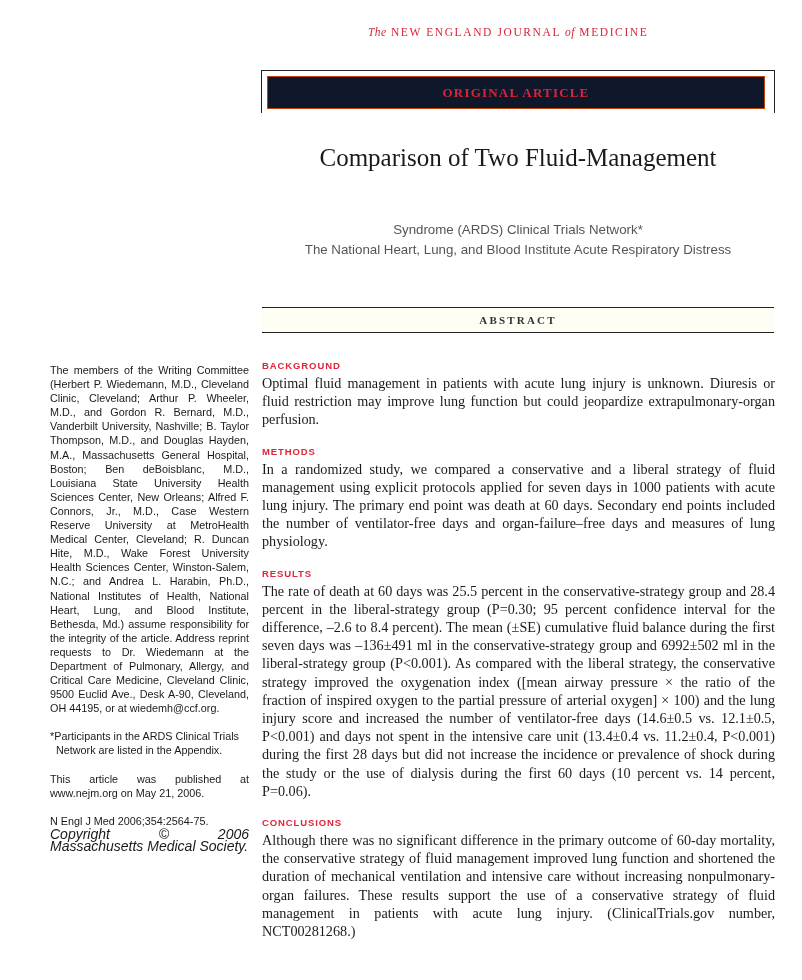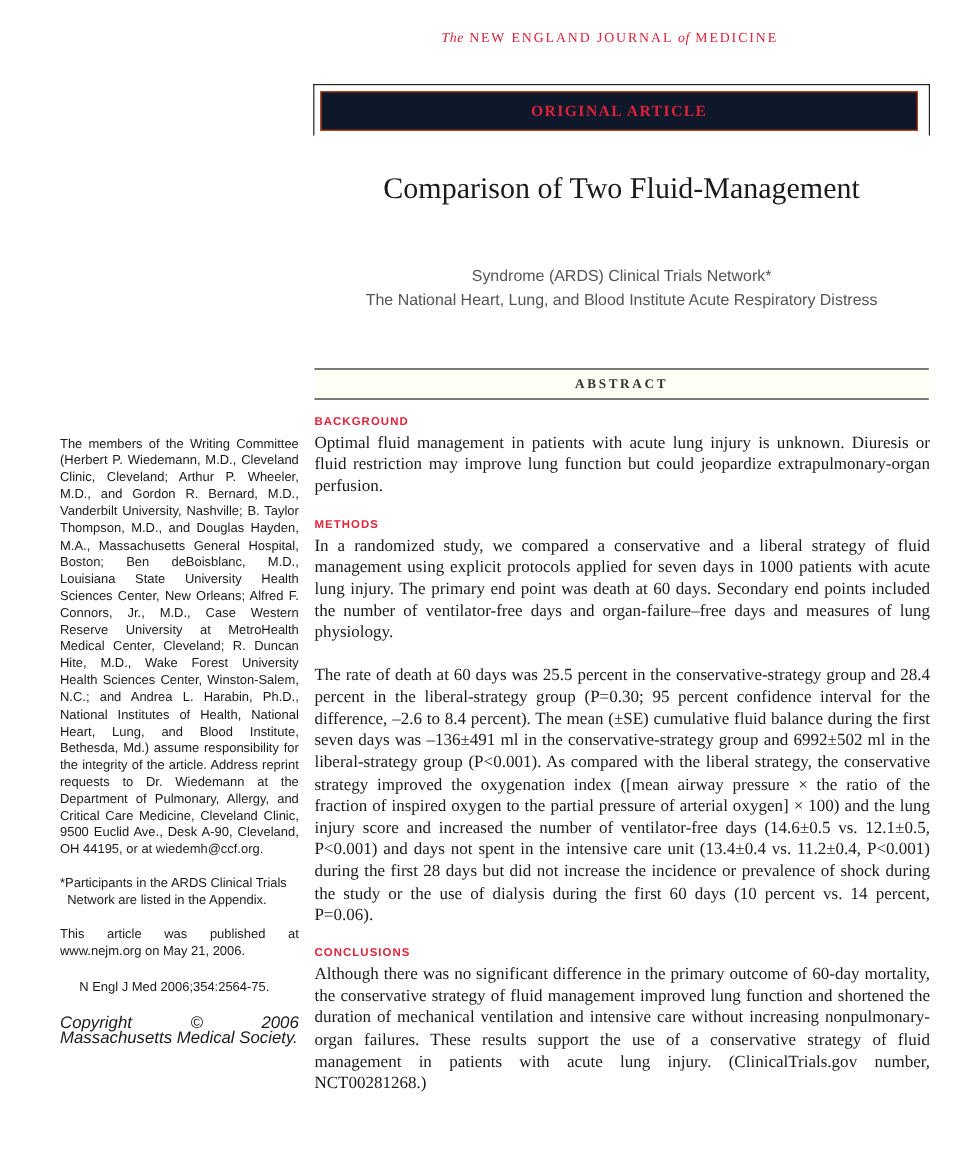--- a/index.html
+++ b/index.html
@@ -42,36 +42,36 @@
   .abstract-label {
     font-family: "Liberation Serif", "DejaVu Serif", serif;
     font-size: 11px; letter-spacing: 2.2px; color: #333; font-weight: bold;
   }
   .abstract-body {
     position: absolute; left: 262px; top: 346px; width: 513px;
   }
   .section-head {
     font-family: "Liberation Sans", "DejaVu Sans", sans-serif;
     font-size: 9.5px; font-weight: bold; letter-spacing: 0.9px; color: #e0243a;
-    margin: 0 0 2px 0; line-height: 12px;
+    margin: 14px 0 2px 0; line-height: 12px;
   }
   .section-text {
     font-family: "Liberation Serif", "DejaVu Serif", serif;
     font-size: 14.2px; line-height: 18.2px; color: #1a1a1a;
     text-align: justify; margin: 0;
   }
   .sec { margin-bottom: 17px; }
   .sidebar {
     position: absolute; left: 50px; top: 363px; width: 199px;
     font-family: "Liberation Sans", "DejaVu Sans", sans-serif;
     font-size: 10.8px; line-height: 14.1px; color: #1a1a1a;
   }
   .sidebar p { margin: 0 0 14px 0; text-align: justify; }
   .sidebar .hang { padding-left: 6px; text-indent: -6px; text-align: left; }
-  .sidebar .cite { margin: 16px; }
+  .sidebar .cite { margin: 0; }
   .sidebar .copyright { margin: 0; font-style: italic; font-size: 14px; line-height: 12px; }
 </style>
 </head>
 <body>
 
 <div class="journal-header">
   <span class="it">The</span>
   <span>NEW ENGLAND JOURNAL</span>
   <span class="it">of</span>
   <span>MEDICINE</span>
@@ -98,20 +98,21 @@
 <div class="abstract-body">
   <div class="sec">
     <div class="section-head">BACKGROUND</div>
     <p class="section-text">Optimal fluid management in patients with acute lung injury is unknown. Diuresis or fluid restriction may improve lung function but could jeopardize extrapulmonary-organ perfusion.</p>
   </div>
   <div class="sec">
     <div class="section-head">METHODS</div>
     <p class="section-text">In a randomized study, we compared a conservative and a liberal strategy of fluid management using explicit protocols applied for seven days in 1000 patients with acute lung injury. The primary end point was death at 60 days. Secondary end points included the number of ventilator-free days and organ-failure–free days and measures of lung physiology.</p>
   </div>
   <div class="sec">
+    <div class="section-head">RESULTS</div>
     <p class="section-text">The rate of death at 60 days was 25.5 percent in the conservative-strategy group and 28.4 percent in the liberal-strategy group (P=0.30; 95 percent confidence interval for the difference, –2.6 to 8.4 percent). The mean (±SE) cumulative fluid balance during the first seven days was –136±491 ml in the conservative-strategy group and 6992±502 ml in the liberal-strategy group (P&lt;0.001). As compared with the liberal strategy, the conservative strategy improved the oxygenation index ([mean airway pressure × the ratio of the fraction of inspired oxygen to the partial pressure of arterial oxygen] × 100) and the lung injury score and increased the number of ventilator-free days (14.6±0.5 vs. 12.1±0.5, P&lt;0.001) and days not spent in the intensive care unit (13.4±0.4 vs. 11.2±0.4, P&lt;0.001) during the first 28 days but did not increase the incidence or prevalence of shock during the study or the use of dialysis during the first 60 days (10 percent vs. 14 percent, P=0.06).</p>
   </div>
   <div class="sec">
     <div class="section-head">CONCLUSIONS</div>
     <p class="section-text">Although there was no significant difference in the primary outcome of 60-day mortality, the conservative strategy of fluid management improved lung function and shortened the duration of mechanical ventilation and intensive care without increasing nonpulmonary-organ failures. These results support the use of a conservative strategy of fluid management in patients with acute lung injury. (ClinicalTrials.gov number, NCT00281268.)</p>
   </div>
 </div>
 
 <div class="sidebar">
   <p>The members of the Writing Committee (Herbert P. Wiedemann, M.D., Cleveland Clinic, Cleveland; Arthur P. Wheeler, M.D., and Gordon R. Bernard, M.D., Vanderbilt University, Nashville; B. Taylor Thompson, M.D., and Douglas Hayden, M.A., Massachusetts General Hospital, Boston; Ben deBoisblanc, M.D., Louisiana State University Health Sciences Center, New Orleans; Alfred F. Connors, Jr., M.D., Case Western Reserve University at MetroHealth Medical Center, Cleveland; R. Duncan Hite, M.D., Wake Forest University Health Sciences Center, Winston-Salem, N.C.; and Andrea L. Harabin, Ph.D., National Institutes of Health, National Heart, Lung, and Blood Institute, Bethesda, Md.) assume responsibility for the integrity of the article. Address reprint requests to Dr. Wiedemann at the Department of Pulmonary, Allergy, and Critical Care Medicine, Cleveland Clinic, 9500 Euclid Ave., Desk A-90, Cleveland, OH 44195, or at wiedemh@ccf.org.</p>

